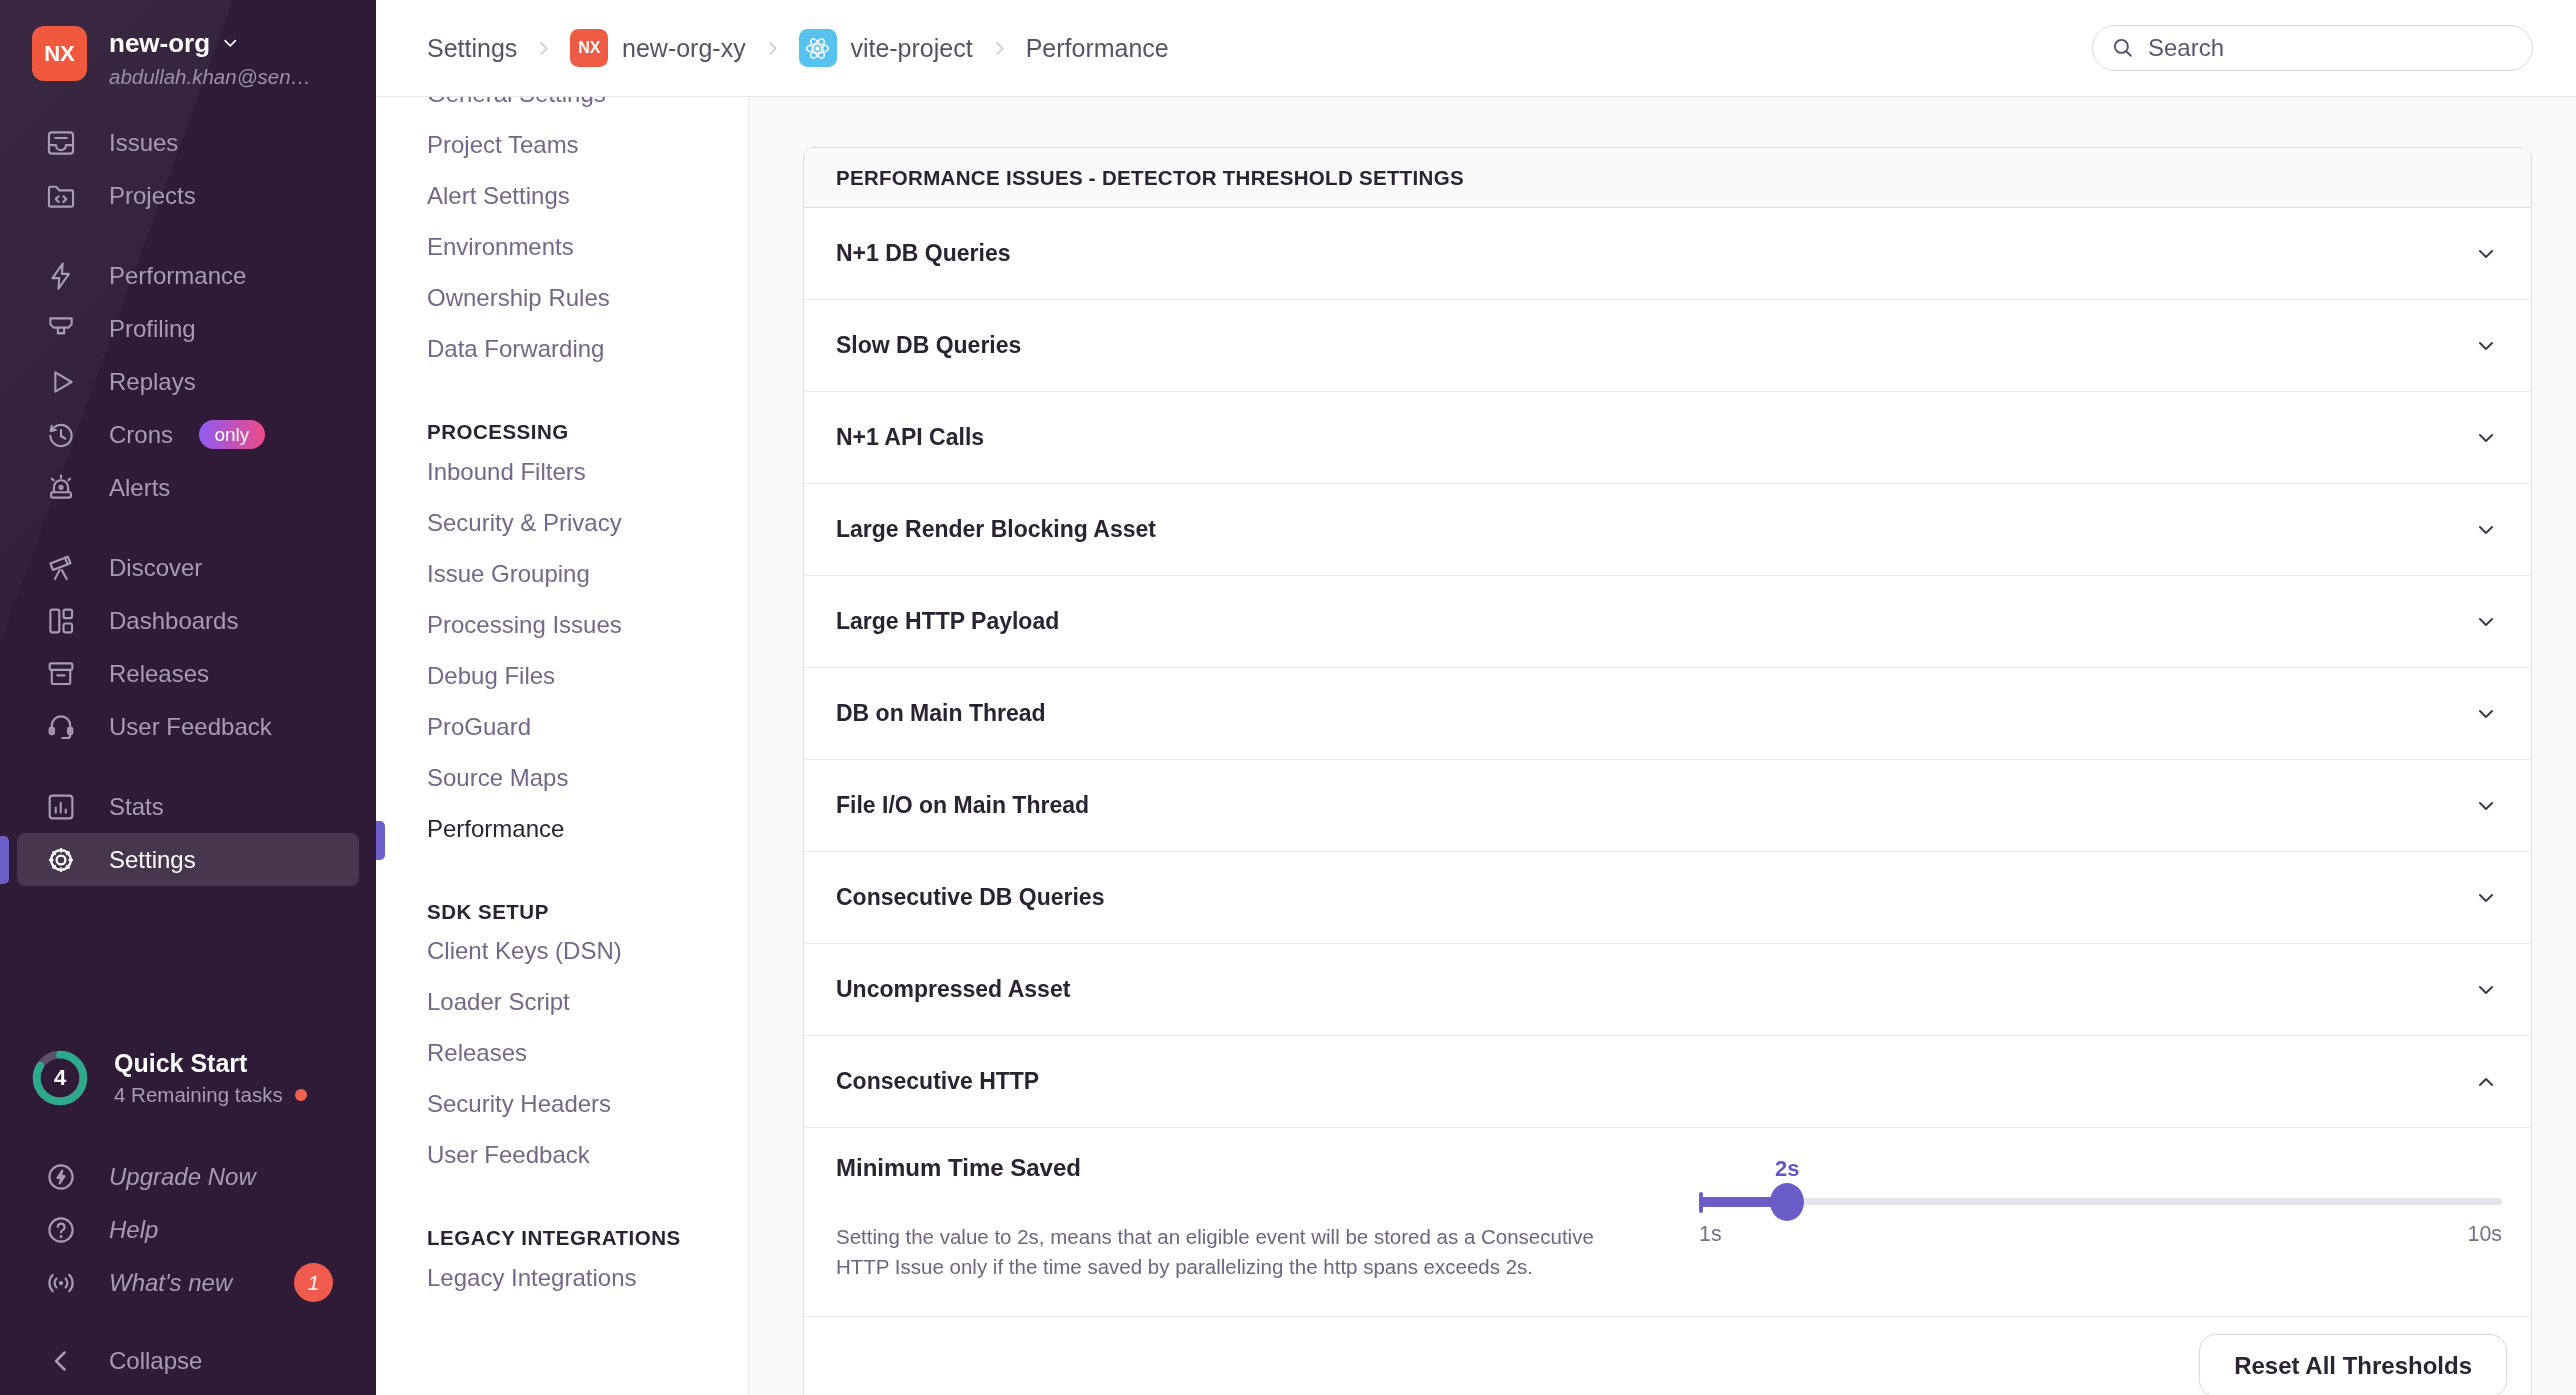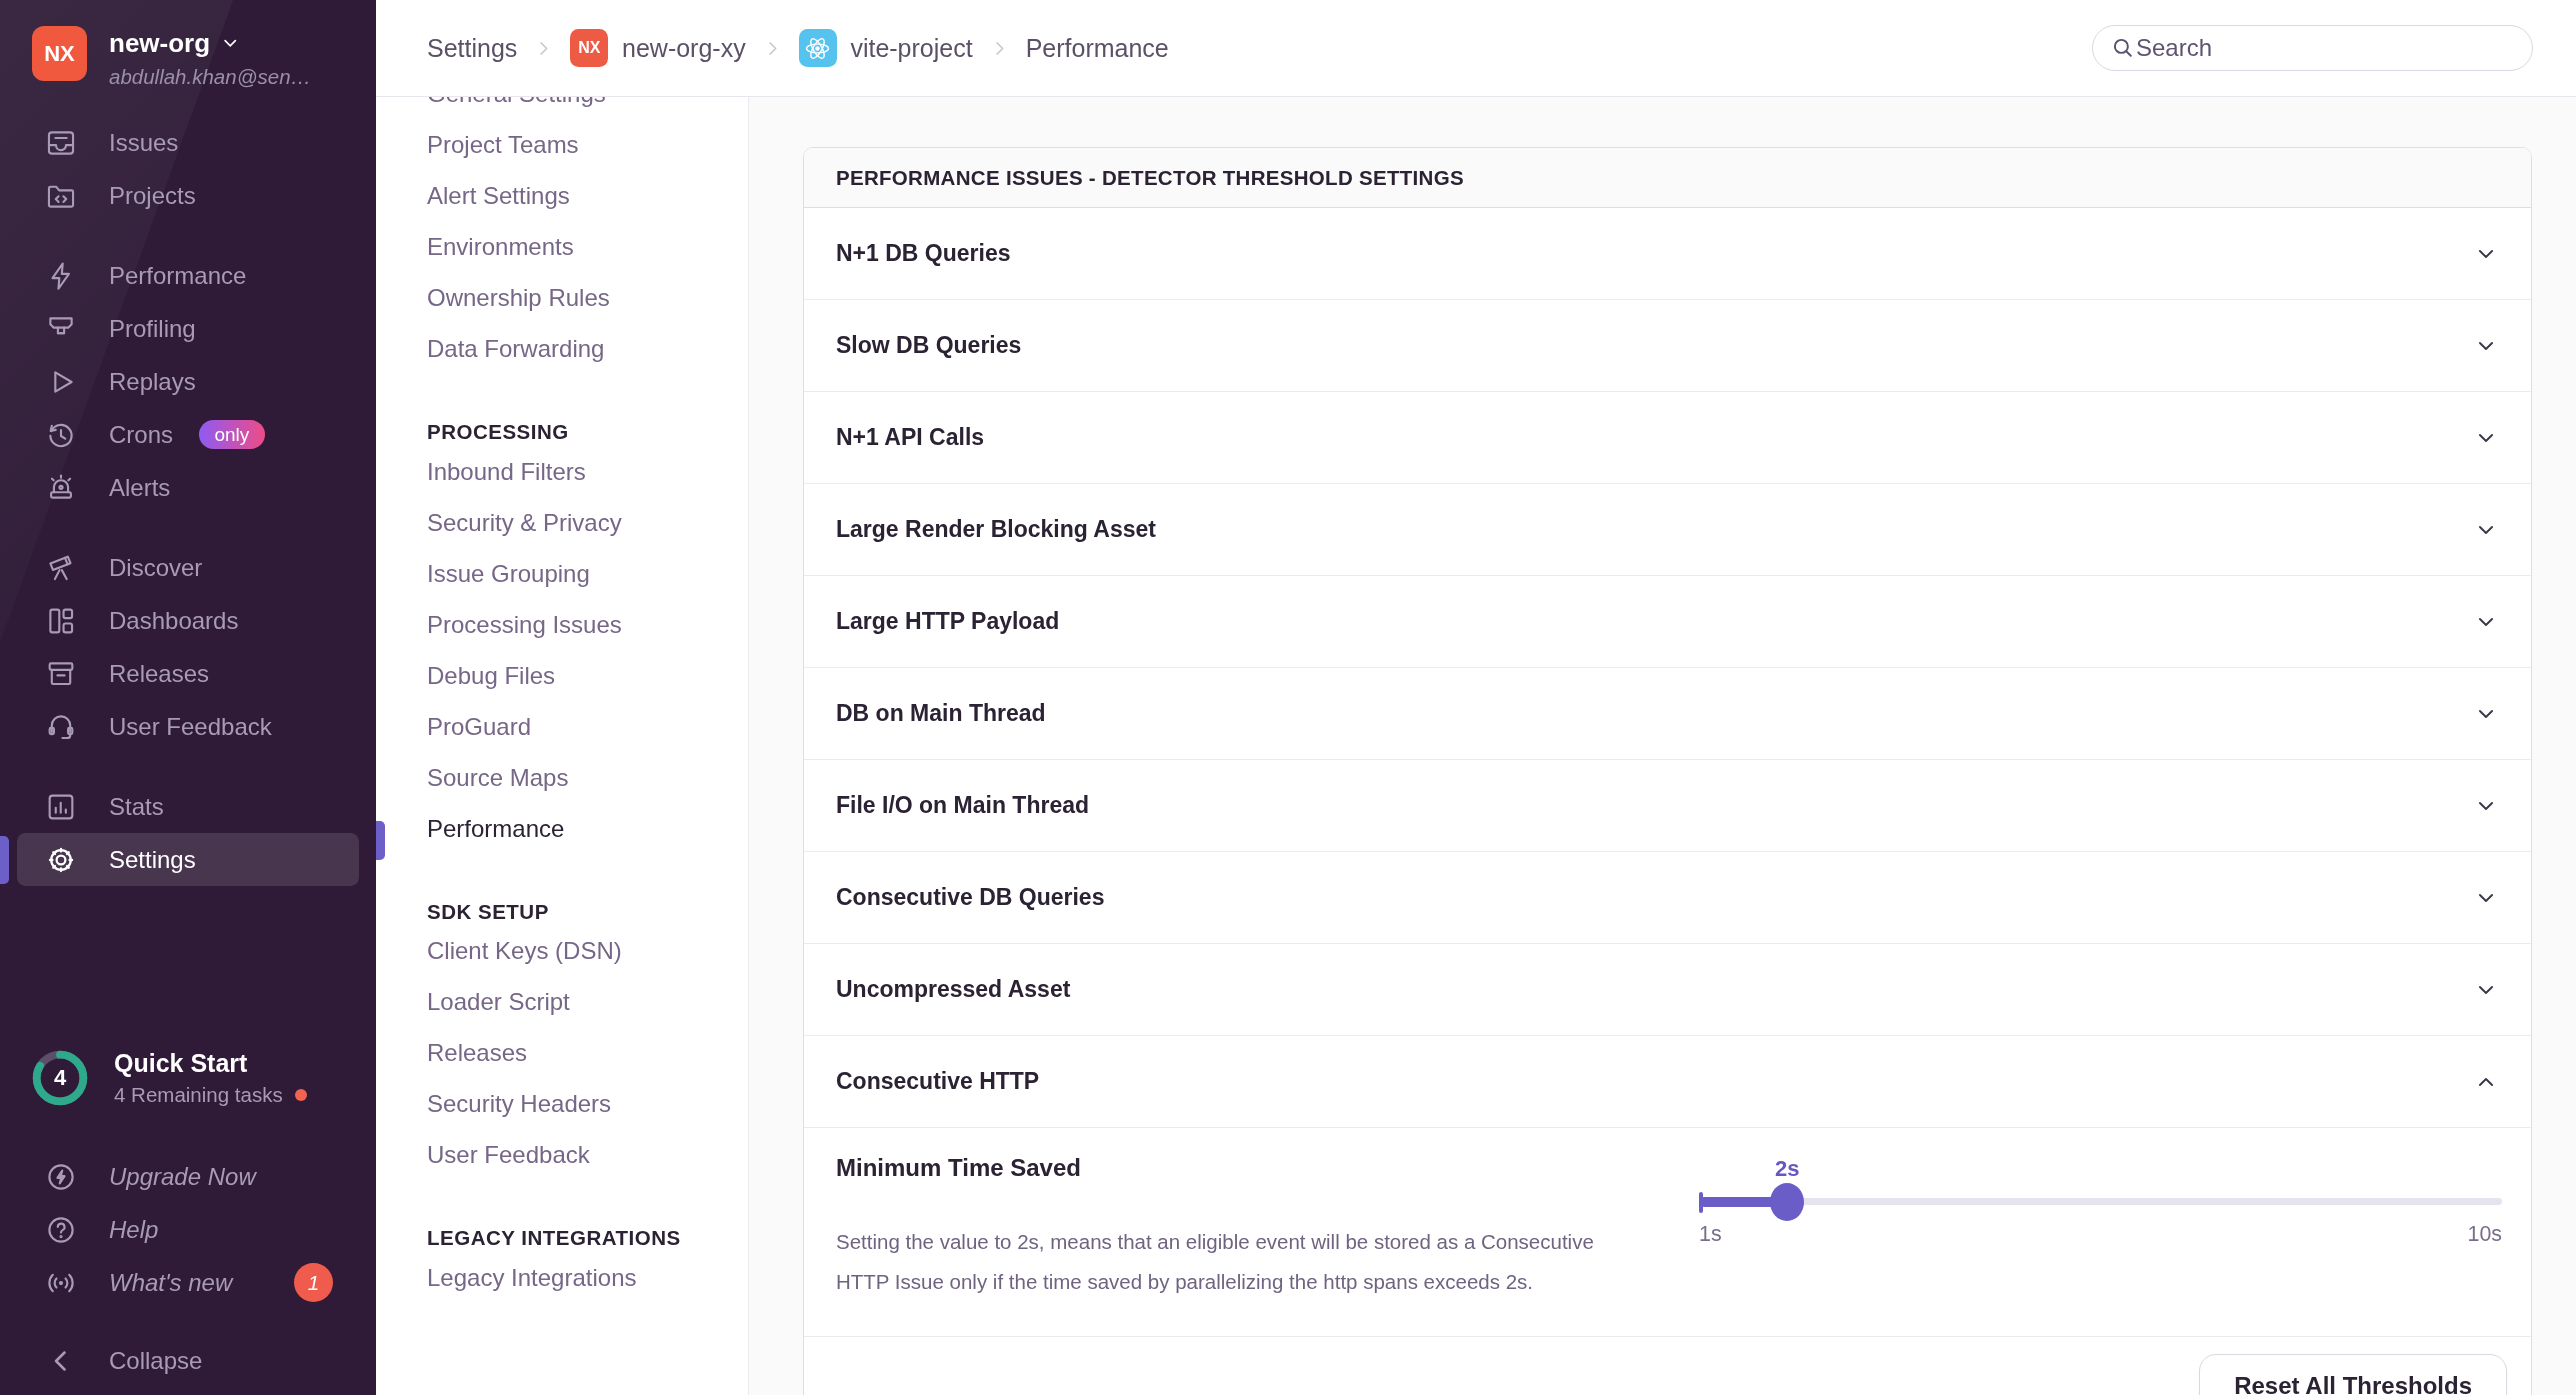--- a/index.html
+++ b/index.html
@@ -34,21 +34,21 @@
   .collapse-row { position:absolute; bottom:8.5px; left:0; right:0; }
 
   
   .topbar { position:absolute; left:376px; top:0; width:2200px; height:97px; background:#fff; border-bottom:1.7px solid #E8E5EC; display:flex; align-items:center; padding:0 43px 0 51px; z-index:5; }
   .crumbs { display:flex; align-items:center; gap:17px; font-size:25px; color:#5B5167; }
   .crumb { cursor:pointer; }
   .crumb-badge { width:38px; height:38px; border-radius:8.5px; display:flex; align-items:center; justify-content:center; }
   .crumb-badge.nx { background:#EE5B45; color:#fff; font-size:16px; font-weight:bold; }
   .crumb-badge.react { background:#55C3EE; }
   .crumb-group { display:flex; align-items:center; gap:13.7px; cursor:pointer; }
-  .searchbox { margin-left:auto; width:441px; height:46px; border:1.7px solid #DBD6E1; border-radius:23px; display:flex; align-items:center; padding:0 17px; background:#fff; }
+  .searchbox { margin-left:auto; width:441px; height:46px; border:1.7px solid #DBD6E1; border-radius:23px; display:flex; align-items:center; padding:0 17px; gap:12px; background:#fff; }
   .searchbox input { border:none; outline:none; font-size:24px; color:#4A4158; width:100%; font-family:"Liberation Sans",sans-serif; background:transparent; }
   .searchbox input::placeholder { color:#5F5470; opacity:1; }
 
   
   .subnav { position:absolute; left:376px; top:97px; width:373px; bottom:0; background:#fff; border-right:1.7px solid #ECE9EF; overflow:hidden; z-index:1; }
   .subnav-list { margin-top:-17px; }
   .sub-item { height:51px; display:flex; align-items:flex-start; padding-left:51px; font-size:24px; color:#766687; position:relative; cursor:pointer; }
   .sub-item.active { color:#2B2233; }
   .sub-item.active::before { content:""; position:absolute; left:0; top:6px; width:8.5px; height:39px; background:#6C5FC7; border-radius:0 5.1px 5.1px 0; }
   .sub-header { height:51px; margin-top:20.5px; display:flex; align-items:center; padding-left:51px; font-size:20.5px; font-weight:bold; letter-spacing:0.5px; color:#2B2233; }
@@ -58,21 +58,21 @@
   .panel { position:absolute; left:54px; top:50px; width:1729px; bottom:-34px; background:#fff; border:1.7px solid #E0DCE6; border-radius:10.2px 10.2px 0 0; }
   .panel-header { height:60px; background:#FAFAFA; border-bottom:1.7px solid #E0DCE6; border-radius:8.5px 8.5px 0 0; display:flex; align-items:center; padding:0 32px; font-size:20.5px; font-weight:bold; letter-spacing:0.3px; color:#2B2233; }
   .prow { height:92px; border-bottom:1.7px solid #ECE9F0; display:flex; align-items:center; justify-content:space-between; padding:0 32px; font-size:23px; font-weight:bold; color:#2B2233; cursor:pointer; }
   .prow .rowlabel { font-weight:600; }
   .chev { color:#3E3549; }
   .chev.up svg { transform:rotate(180deg); }
 
   .expanded { border-bottom:1.7px solid #ECE9F0; display:flex; padding:26px 29px 34px 32px; }
   .exp-left { width:807px; }
   .exp-title { font-size:24px; font-weight:600; color:#2B2233; margin-bottom:19px; }
-  .exp-desc { font-size:20.5px; color:#6F6380; line-height:40px; max-width:820px;margin-top:40px; }
+  .exp-desc { font-size:20.5px; color:#6F6380; line-height:30px; max-width:820px;margin-top:40px; }
   .exp-right { flex:1; margin-left:56px; position:relative; height:120px; }
   .slider { position:absolute; left:0; right:0; top:0; height:102px; }
   .slider-value { position:absolute; top:1.7px; transform:translateX(-50%); font-size:22px; font-weight:bold; color:#6557C5; }
   .slider-track { position:absolute; top:44px; left:0; right:0; height:6.8px; background:#E6E2EE; border-radius:3.4px; }
   .slider-fill { position:absolute; top:43px; left:0; height:10.2px; background:#6A5DC8; border-radius:5.1px; }
   .slider-cap { position:absolute; top:38px; left:0; width:4.3px; height:20.5px; background:#6A5DC8; border-radius:2.6px; }
   .slider-thumb { position:absolute; top:48px; transform:translate(-50%,-50%); width:34px; height:38px; border-radius:50%; background:#6A5DC8; cursor:grab; }
   .slider-minmax { position:absolute; top:68px; left:0; right:0; display:flex; justify-content:space-between; font-size:21.4px; color:#7A6D8A; }
   .pfooter { display:flex; justify-content:flex-end; padding:17px 24px 0 0; }
   .reset-btn { height:63px; padding:0 34px; background:#fff; border:1.7px solid #DCD8E2; border-radius:17px; font-size:24px; font-weight:bold; color:#2B2233; font-family:"Liberation Sans",sans-serif; box-shadow:0 1.7px 2.6px rgba(43,34,51,0.04); cursor:pointer; }

